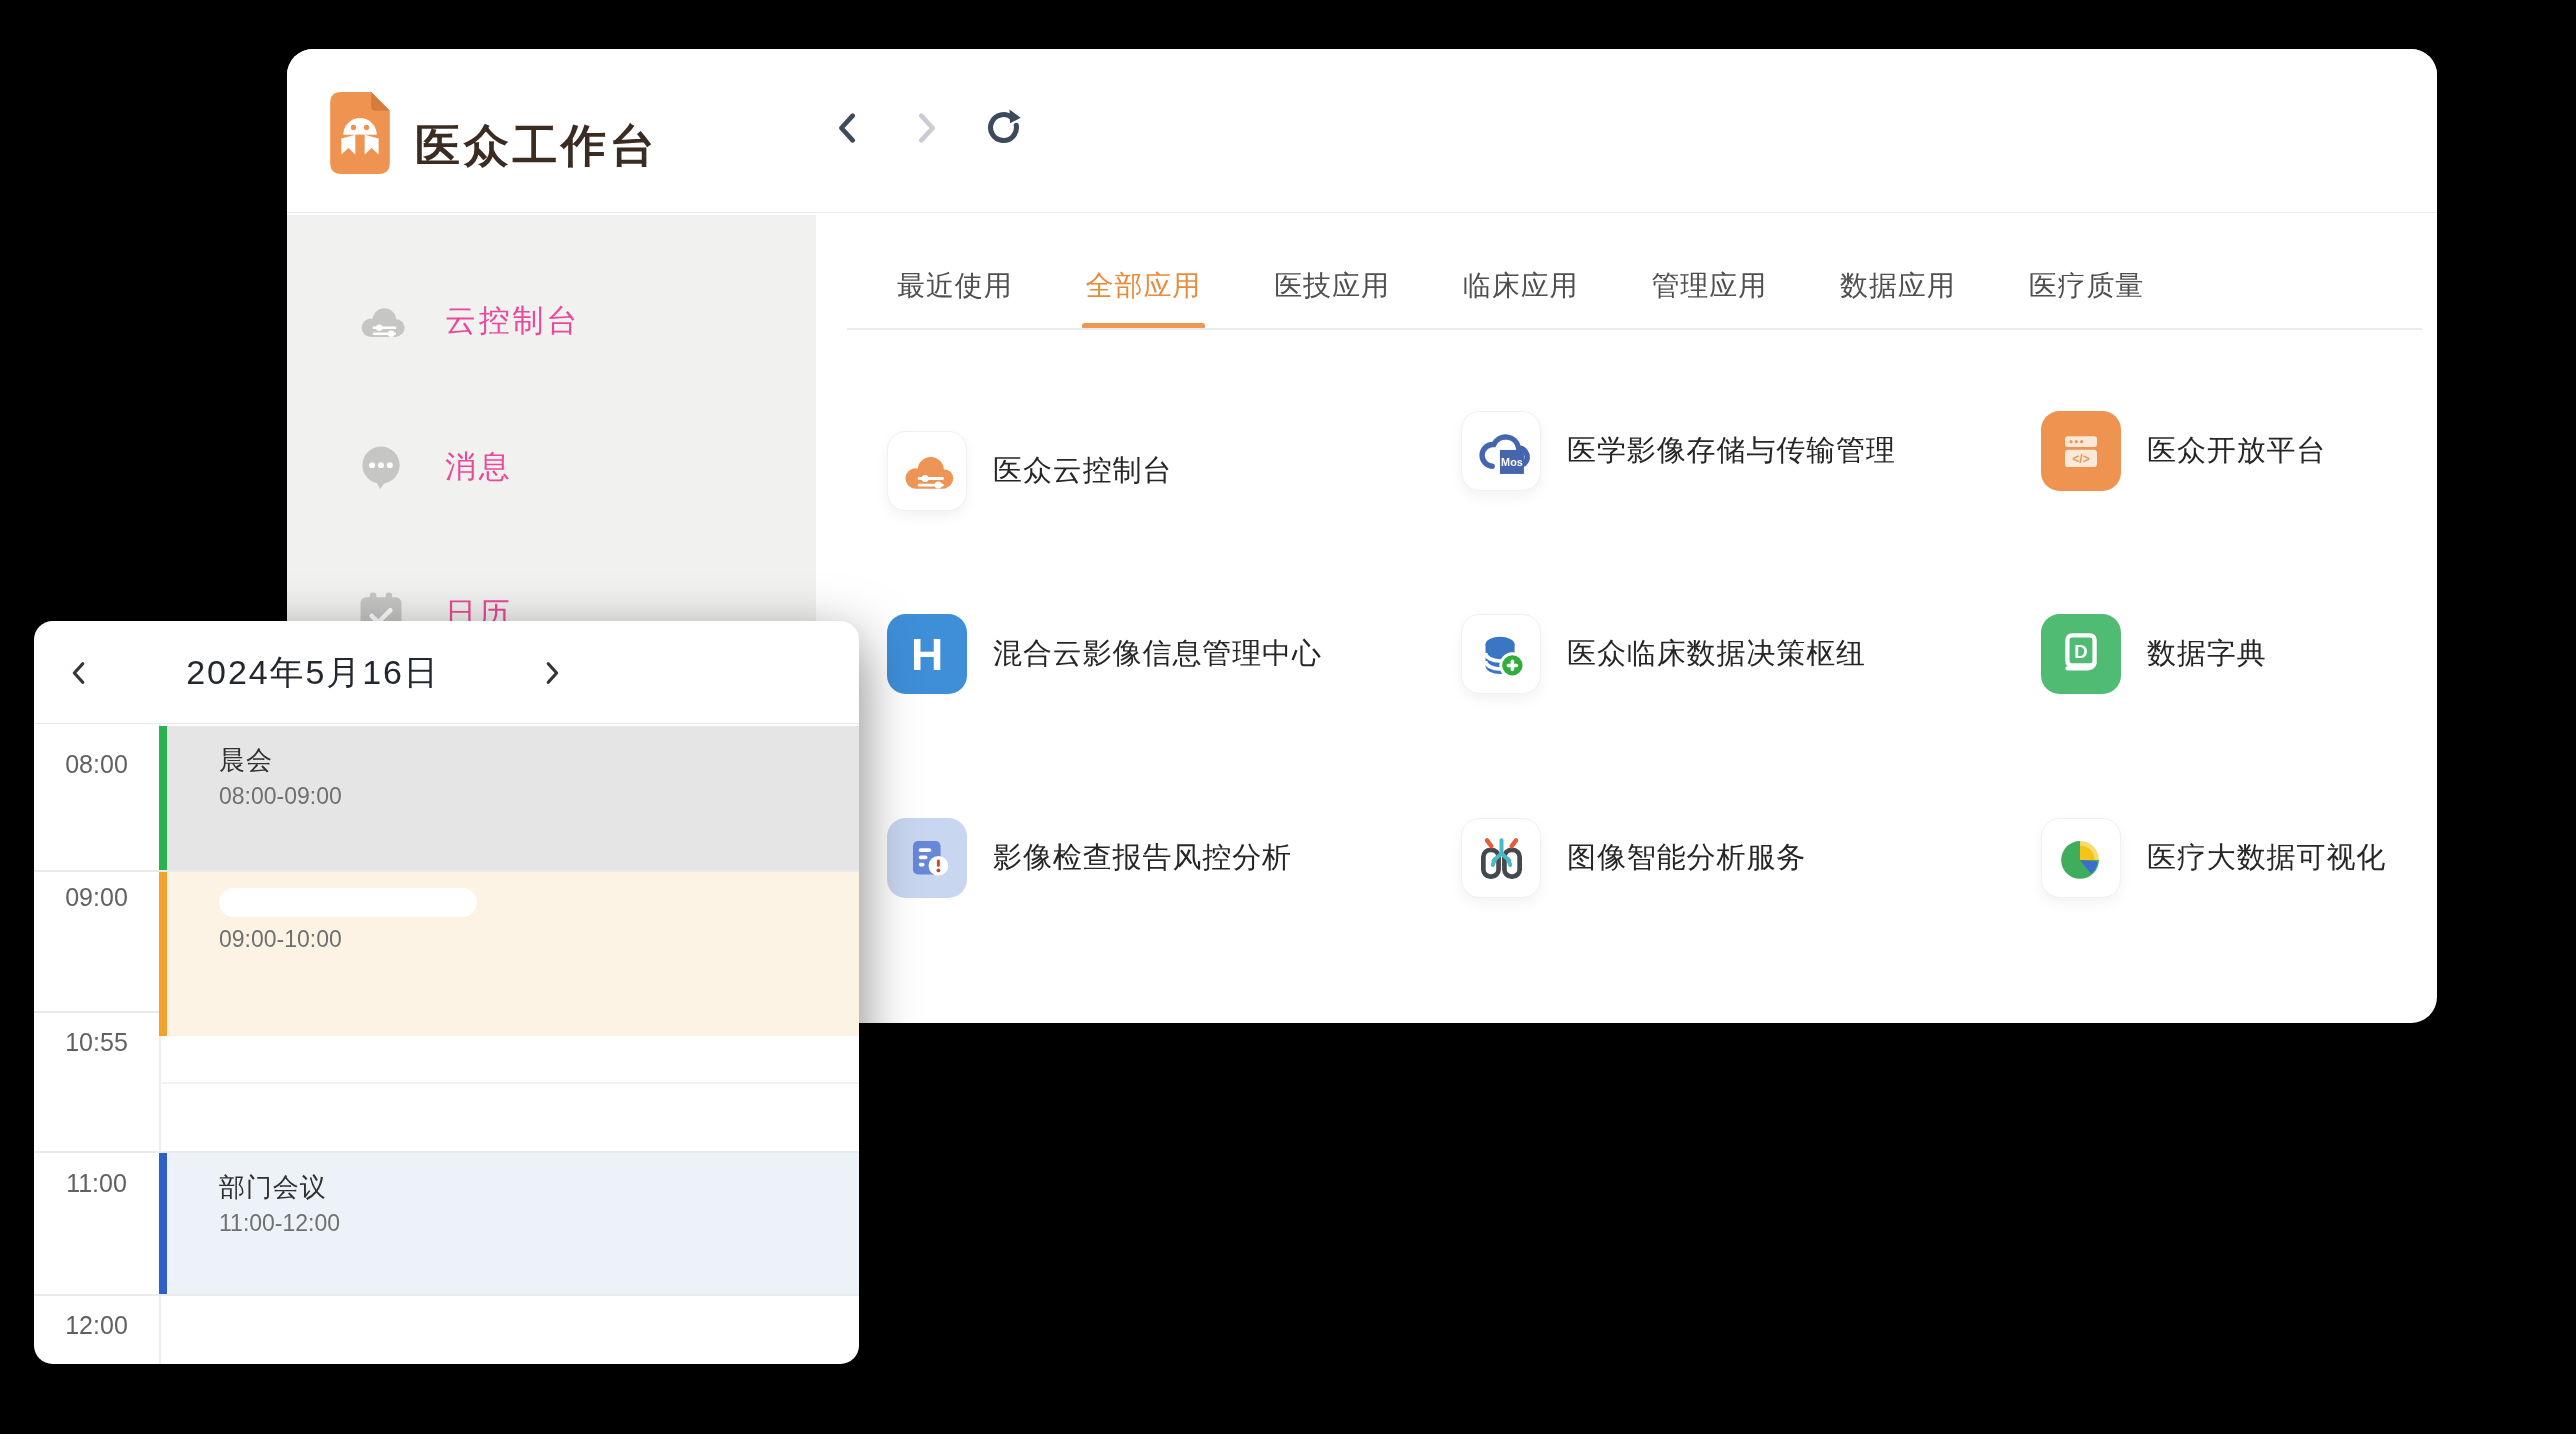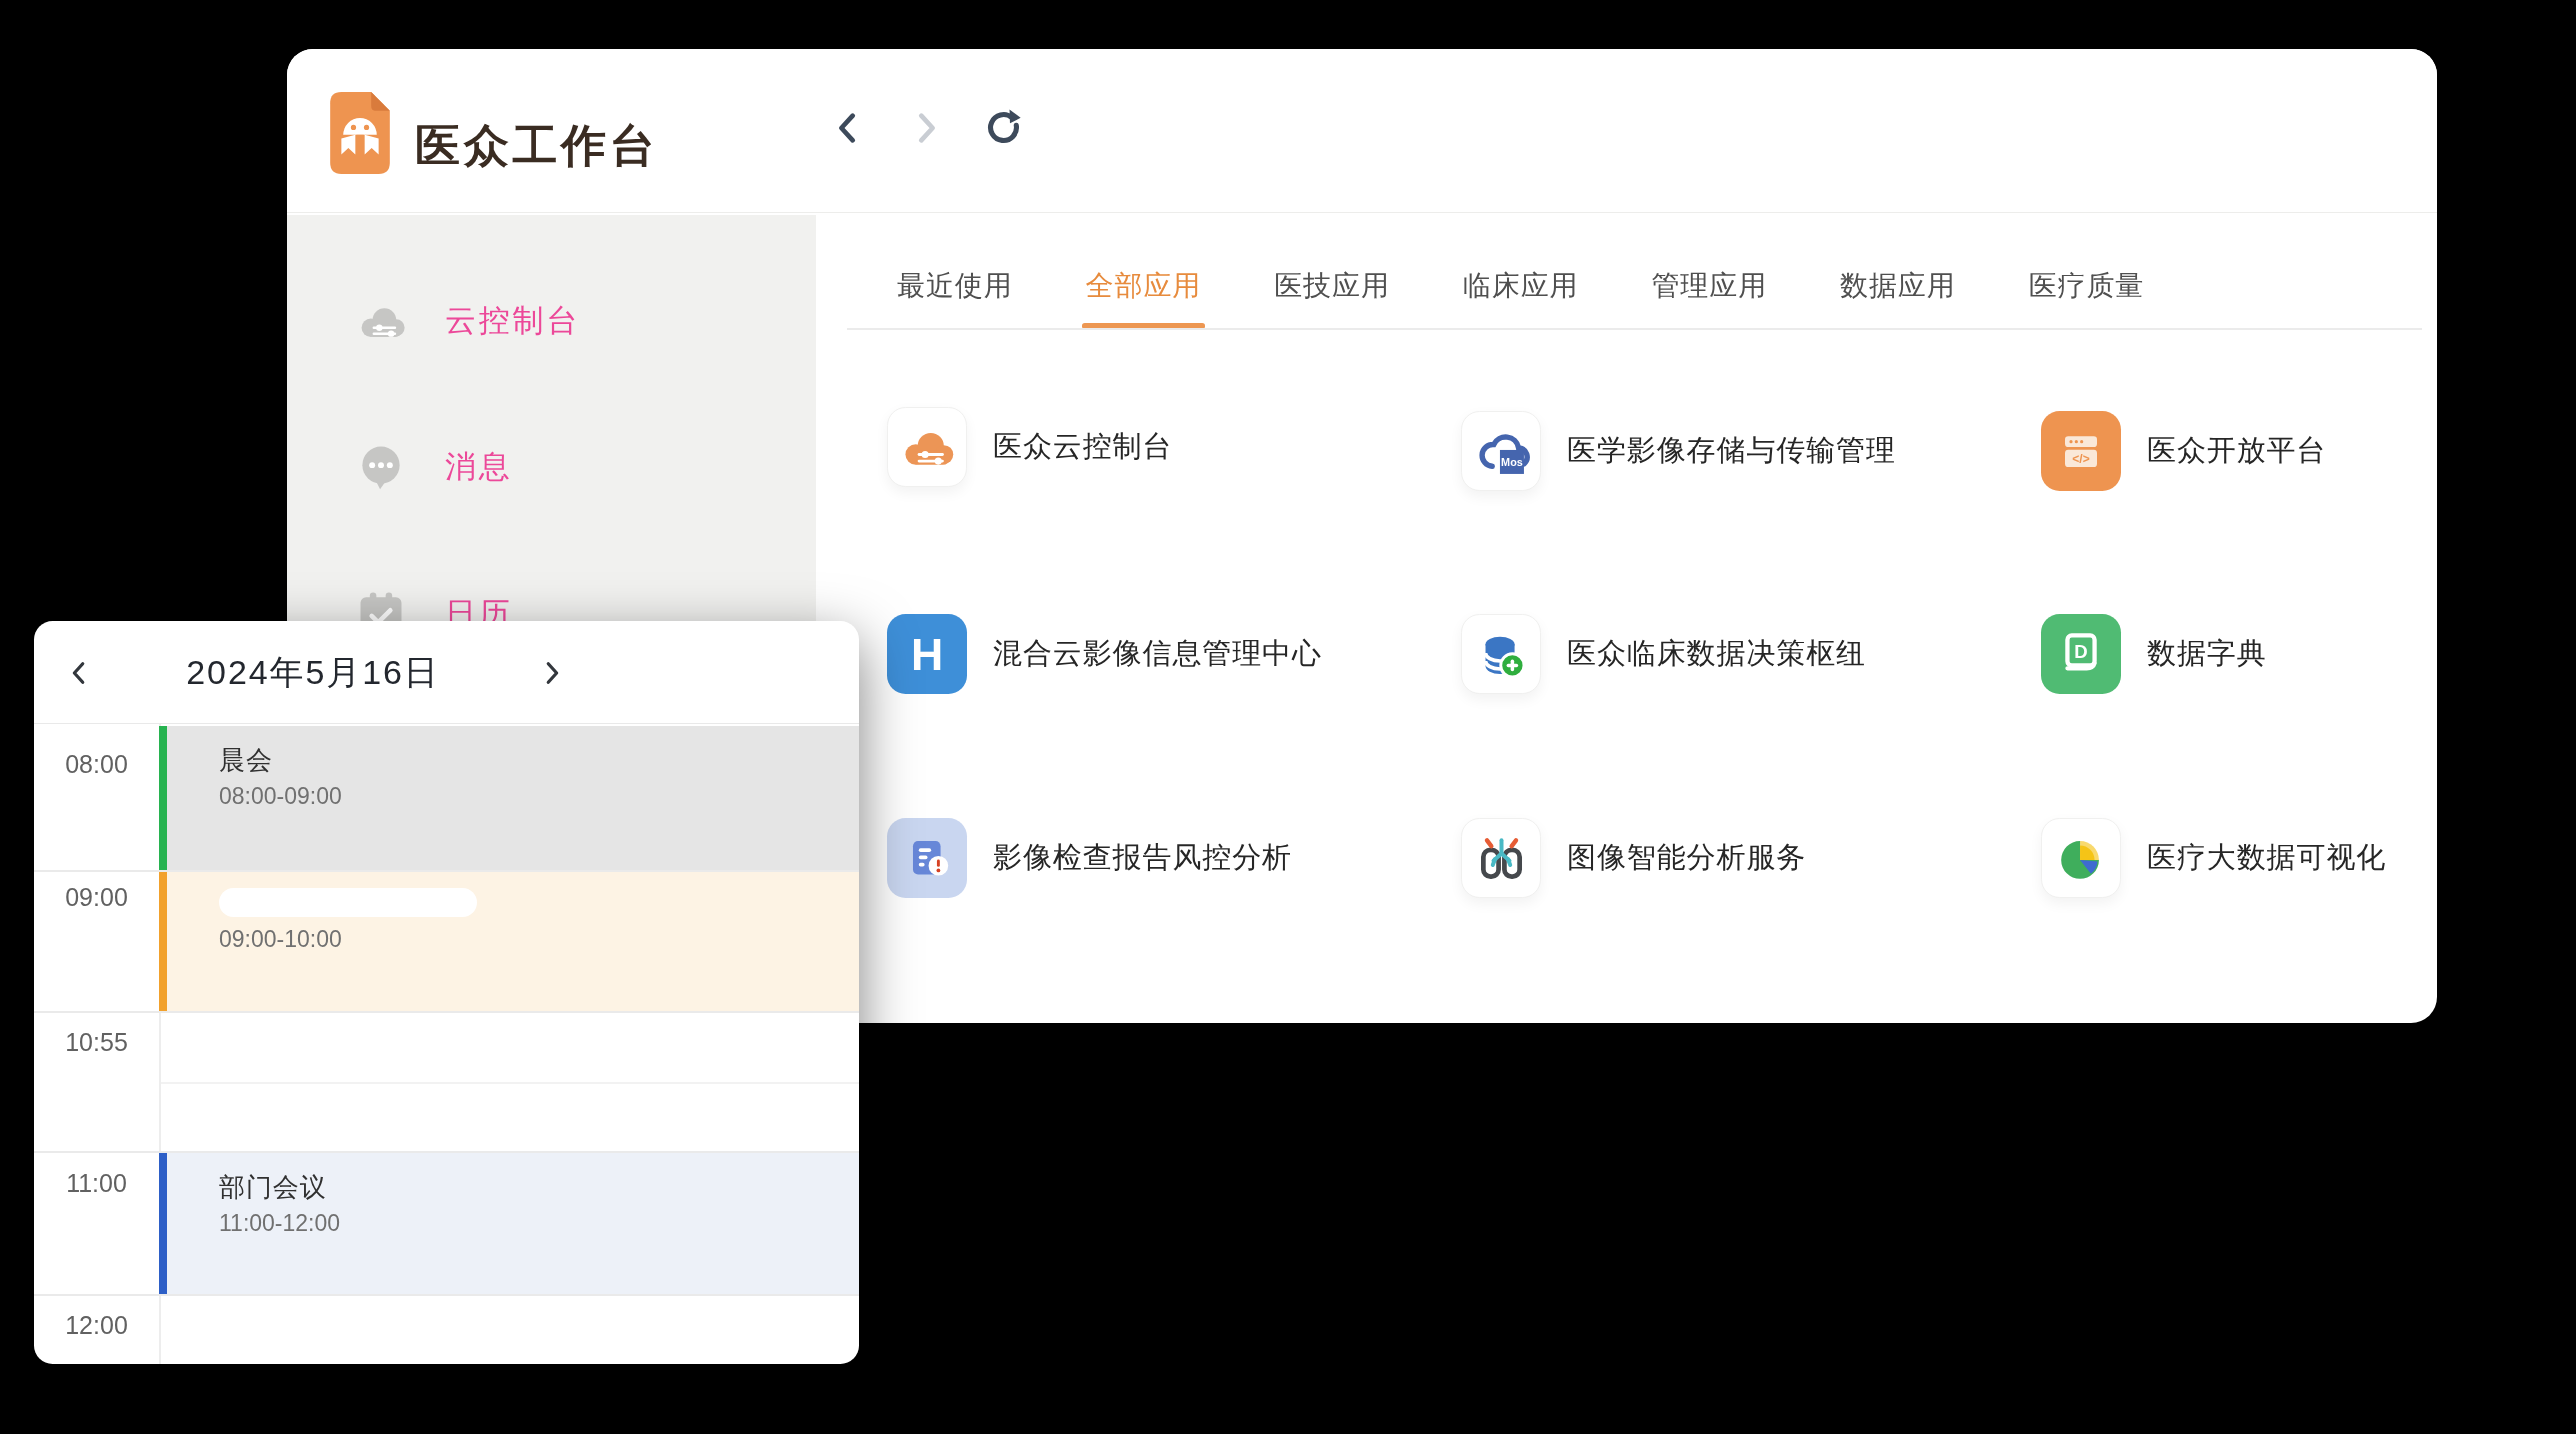--- a/index.html
+++ b/index.html
@@ -139,21 +139,21 @@
     <div class="tab">最近使用</div>
     <div class="tab active">全部应用</div>
     <div class="tab">医技应用</div>
     <div class="tab">临床应用</div>
     <div class="tab">管理应用</div>
     <div class="tab">数据应用</div>
     <div class="tab">医疗质量</div>
   </div>
   <div class="tabs-divider"></div>
 
-  <div class="app-item" style="left:600px; top:358px;">
+  <div class="app-item" style="left:600px; top:382px;">
     <div class="tile framed">
       <svg width="60" height="60" viewBox="0 0 64 64">
         <g fill="#ec9556">
           <circle cx="20" cy="40" r="11"></circle>
             <circle cx="36" cy="31" r="14"></circle>
             <circle cx="50" cy="40" r="10"></circle>
           <rect x="16" y="36" width="40" height="15" rx="7"></rect>
         </g>
         <rect x="22" y="38.5" width="28" height="3" rx="1.5" fill="#fff"></rect>
         <circle cx="30" cy="40" r="3.8" fill="#fff"></circle>
@@ -292,21 +292,21 @@
   <div class="time-label" style="top:129px;">08:00</div>
   <div class="time-label" style="top:262px;">09:00</div>
   <div class="time-label" style="top:407px;">10:55</div>
   <div class="time-label" style="top:548px;">11:00</div>
   <div class="time-label" style="top:690px;">12:00</div>
 
   <div class="event green" style="top:105px; height:144px;">
     <div class="ev-title">晨会</div>
     <div class="ev-time">08:00-09:00</div>
   </div>
-  <div class="event orange" style="top:251px; height:139px; padding-top:16px;">
+  <div class="event orange" style="top:251px; height:164px; padding-top:16px;">
     <div class="pill"></div>
     <div class="ev-time">09:00-10:00</div>
   </div>
   <div class="event blue" style="top:532px; height:141px;">
     <div class="ev-title">部门会议</div>
     <div class="ev-time">11:00-12:00</div>
   </div>
 </div>
 
 

